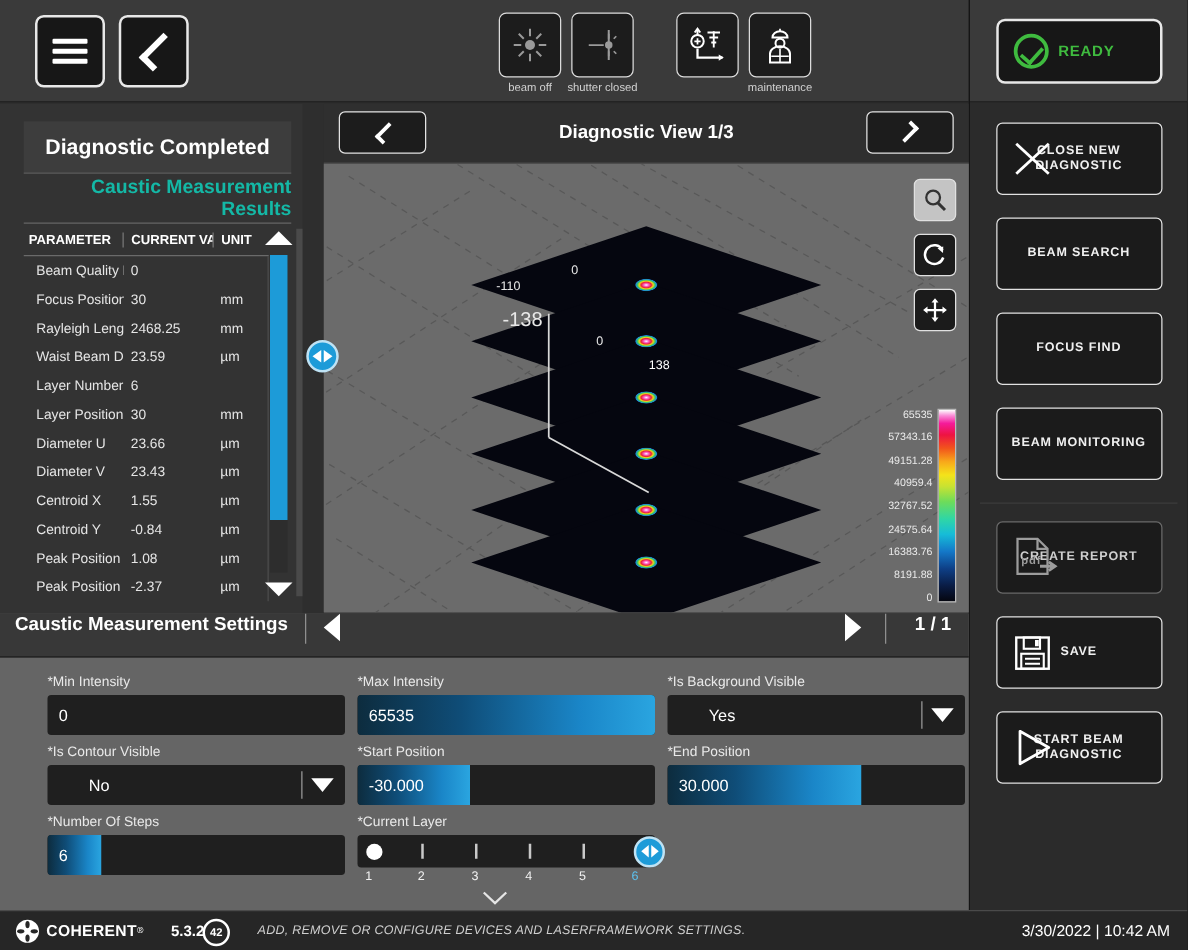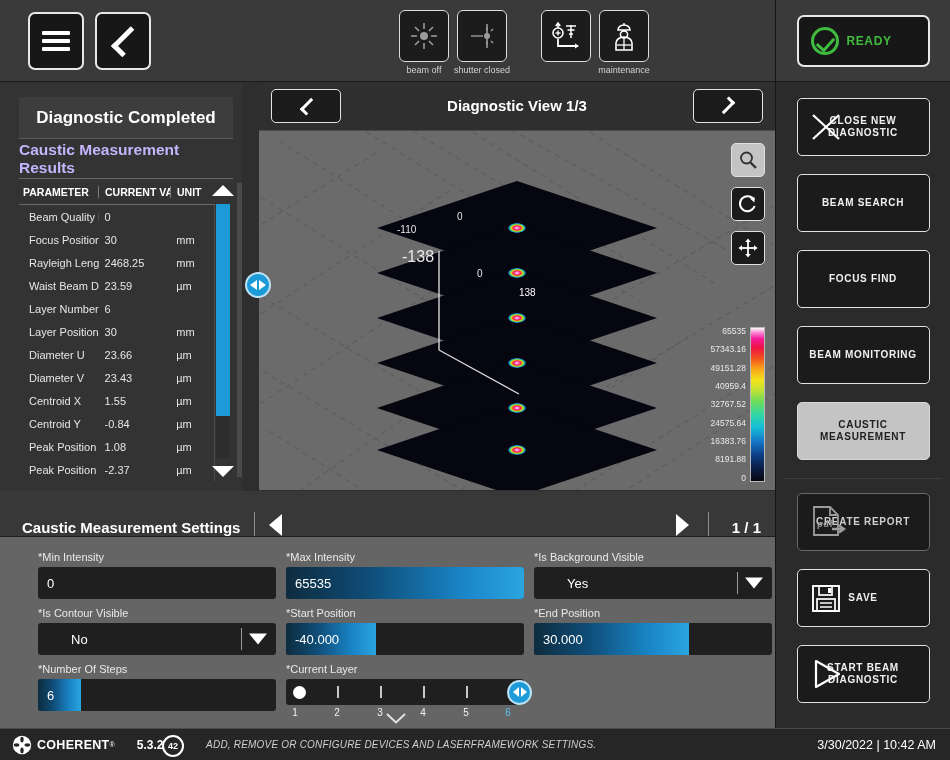--- a/index.html
+++ b/index.html
@@ -127,22 +127,23 @@
     height: 42px;
     background: #3d3d3d;
     display: flex; align-items: center; justify-content: center;
     color: #fff; font-size: 17px; font-weight: bold;
     border-bottom: 1px solid #5a5a5a;
   }
   .results-title {
     margin: 0 9px 0 19px;
     height: 40px;
     display: flex; align-items: center; justify-content: center;
-    color: #c4b5fd; font-size: 15.5px; font-weight: bold;
+    color: #14b8a6; font-size: 15.5px; font-weight: bold;
     border-bottom: 1px solid #666;
+    text-align: right;
   }
   .tbl-wrap { position: relative; margin-left: 19px; width: 223px; }
   .tbl-head {
     display: flex; height: 26px; align-items: center;
     color: #fff; font-size: 10.5px; font-weight: bold;
     border-bottom: 1px solid #6a6a6a;
     width: 196px;
   }
   .th-param { width: 80px; padding-left: 4px; border-right: 1px solid #787878; }
   .th-val { width: 72px; padding-left: 6px; overflow: hidden; white-space: nowrap; border-right: 1px solid #787878; }
@@ -222,22 +223,22 @@
       #f51b9a 93%, #fa8ad6 97%, #fdfdfd 100%);
     border: 1px solid #b9b9b9;
   }
 
   
   .settings-panel {
     position: absolute; left: 0; top: 491px; width: 775px; height: 237px;
     background: #656565;
   }
   .settings-header {
-    height: 46px; background: #383838; display: flex; align-items: flex-end;
-    position: relative; border-bottom: 1px solid #1e1e1e; padding-left: 10px;
+    height: 35px; background: #383838; display: flex; align-items: flex-start;
+    position: relative; border-bottom: 1px solid #1e1e1e;
   }
   .settings-title { color: #fff; font-size: 15px; font-weight: bold; padding-left: 12px; }
   .sh-sep { width: 1px; height: 24px; background: #8f8f8f; margin-left: 14px; }
   .tri-l { width:0;height:0;border-top:11px solid transparent;border-bottom:11px solid transparent;border-right:13px solid #fff; margin-left: 14px; cursor:pointer; }
   .tri-r { width:0;height:0;border-top:11px solid transparent;border-bottom:11px solid transparent;border-left:13px solid #fff; position:absolute; right: 86px; cursor:pointer; }
   .sh-sep2 { position:absolute; right: 66px; width: 1px; height: 24px; background: #8f8f8f; }
   .page-indicator { position: absolute; right: 14px; color: #fff; font-size: 15px; font-weight: bold; }
 
   .fields {
     display: grid;
@@ -419,23 +420,20 @@
       </div>
 
       <div class="side-btn">
         <span class="lbl">FOCUS FIND</span>
       </div>
 
       <div class="side-btn">
         <span class="lbl">BEAM MONITORING</span>
       </div>
 
-      <div class="side-btn active">
-        <span class="lbl">CAUSTIC MEASUREMENT</span>
-      </div>
 
       <div class="side-divider"></div>
 
       <div class="side-btn muted">
         <svg class="sb-icon" width="40" height="38" viewBox="0 0 40 38">
           <path d="M6 4 L22 4 L30 12 L30 32 L6 32 Z" fill="none" stroke="#9c9c9c" stroke-width="1.8"></path>
           <path d="M22 4 L22 12 L30 12" fill="none" stroke="#9c9c9c" stroke-width="1.8"></path>
           <text x="9" y="24" font-size="9" fill="#9c9c9c" font-family="Liberation Sans, sans-serif">pdf</text>
           <path d="M24 26 L34 26 M31 22.5 L36 26 L31 29.5" fill="none" stroke="#9c9c9c" stroke-width="2.4"></path>
         </svg>
@@ -699,21 +697,21 @@
           <span class="val">No</span>
           <span class="dd-sep"></span>
           <span class="dd-arrow"></span>
         </div>
       </div>
 
       <div class="field">
         <div class="f-label">*Start Position</div>
         <div class="f-input">
           <div class="f-fill" style="width:38%"></div>
-          <span class="val">-40.000</span>
+          <span class="val">-30.000</span>
         </div>
       </div>
 
       <div class="field">
         <div class="f-label">*End Position</div>
         <div class="f-input">
           <div class="f-fill" style="width:65%"></div>
           <span class="val">30.000</span>
         </div>
       </div>

